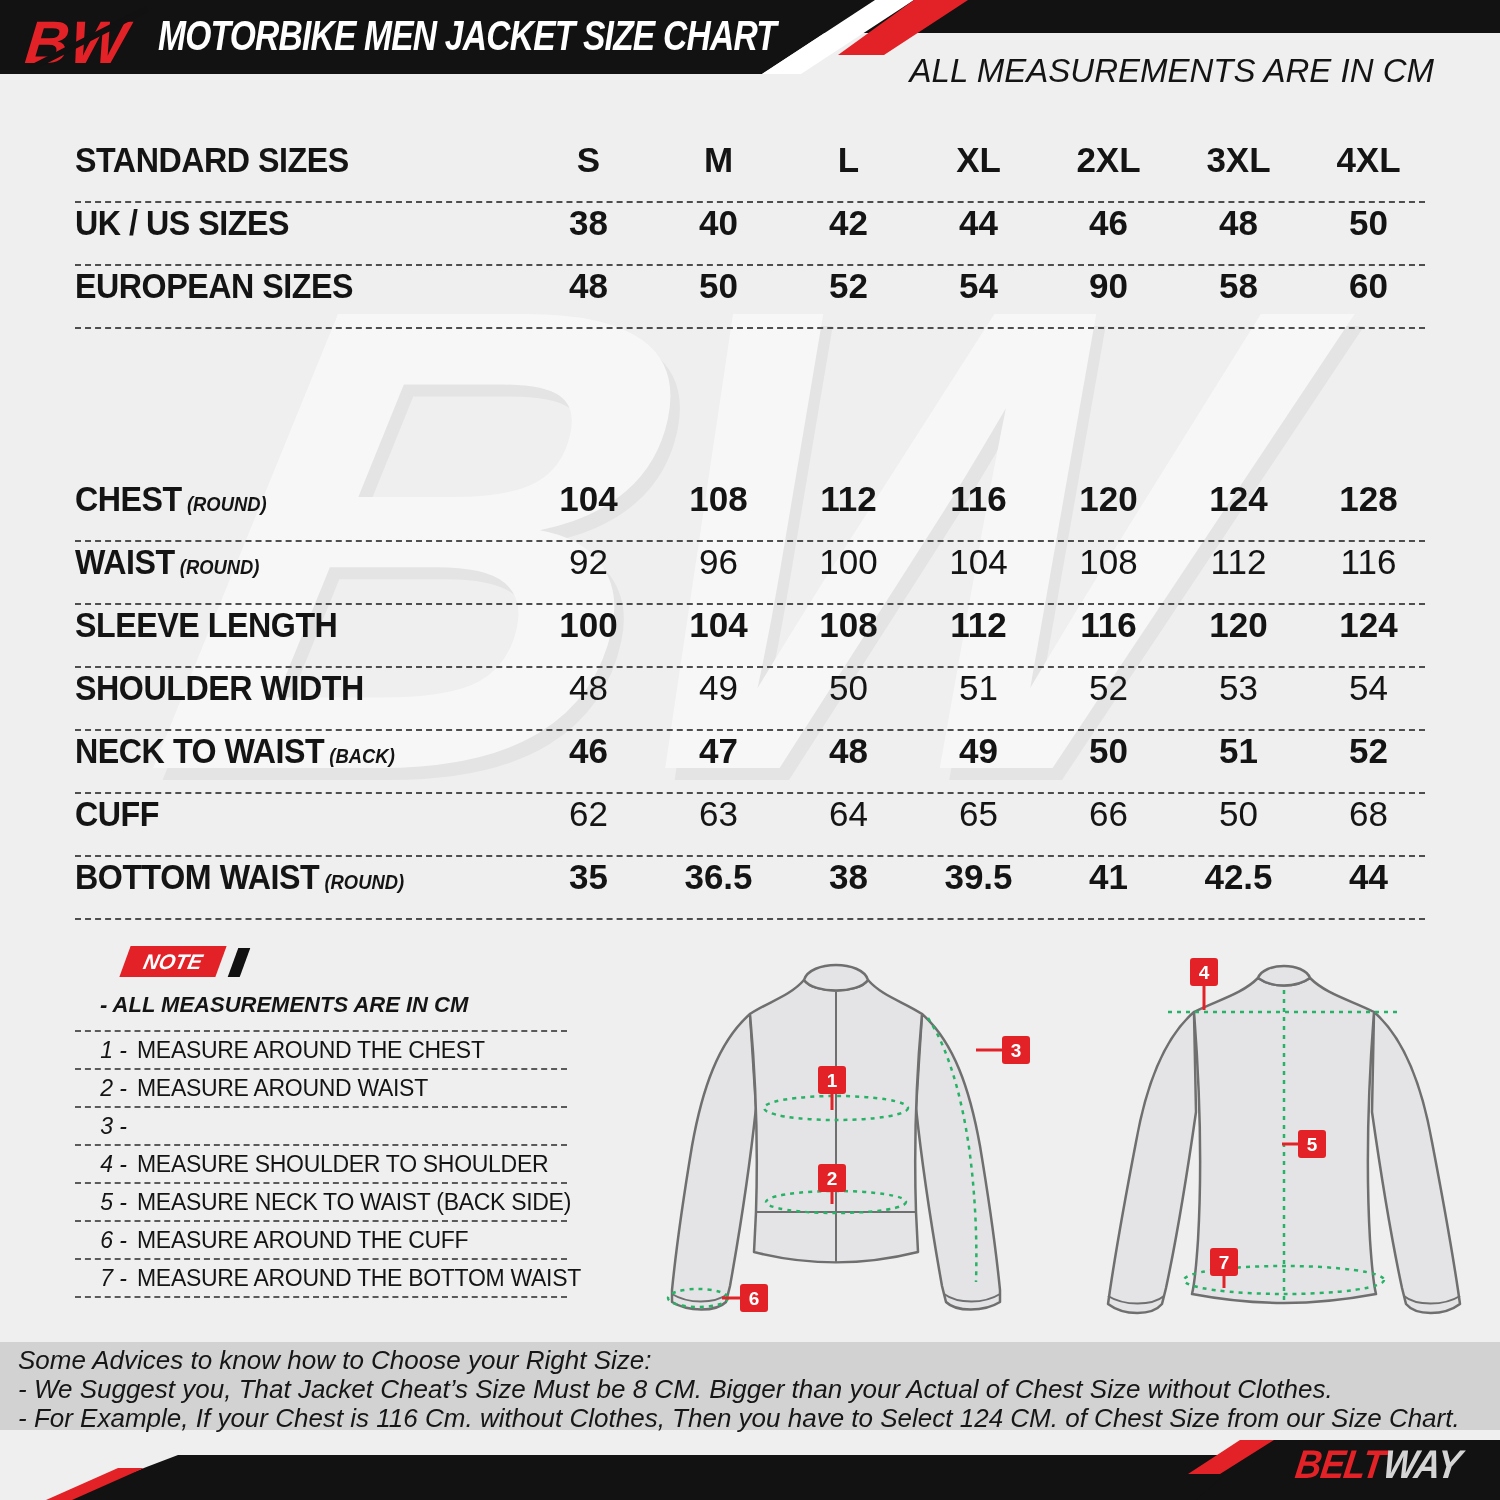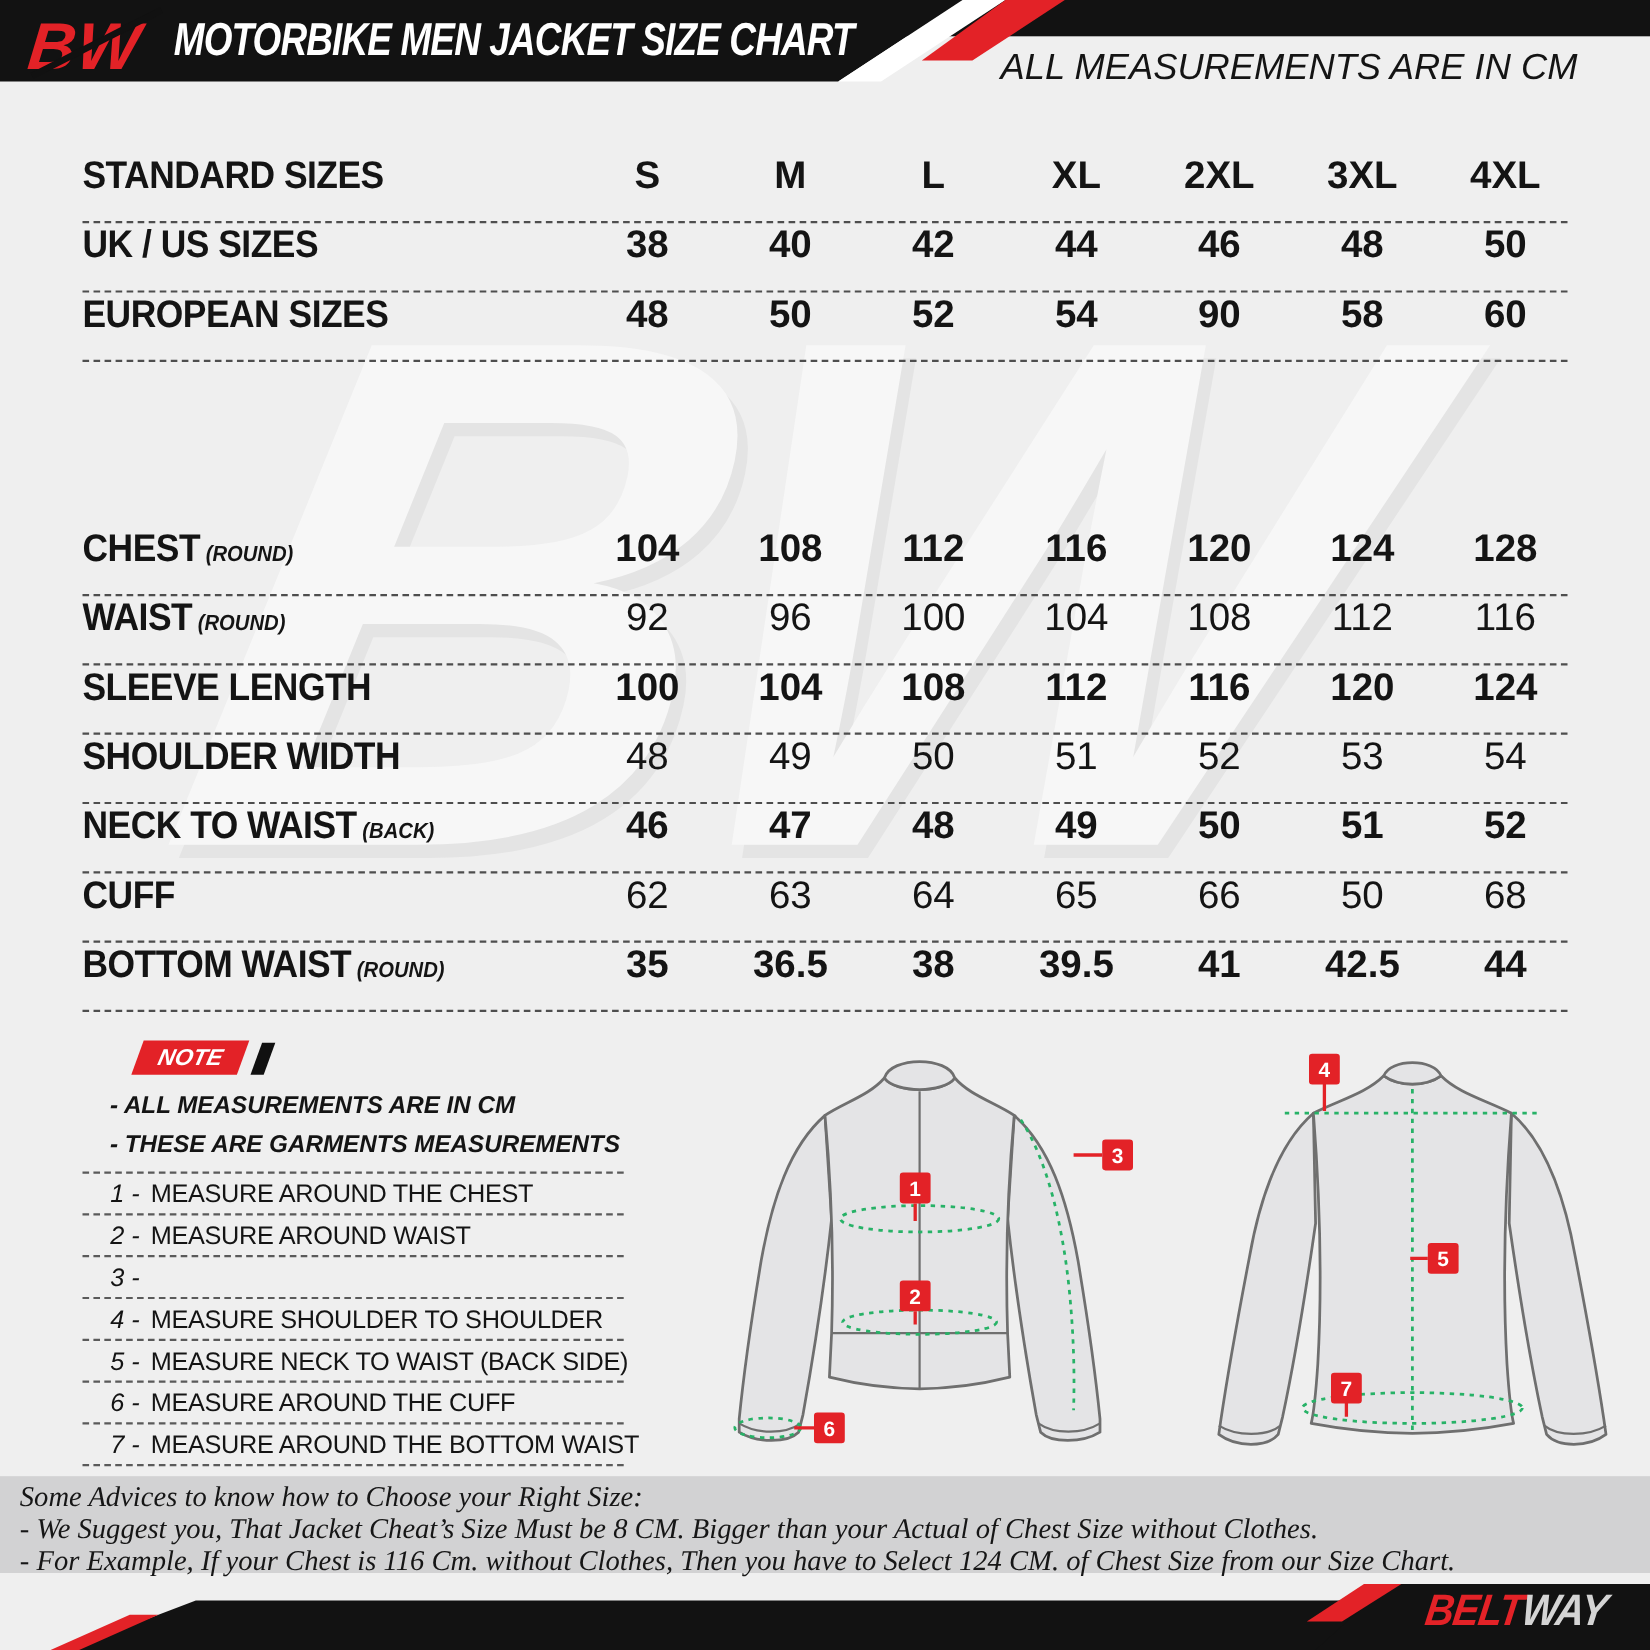--- a/index.html
+++ b/index.html
@@ -9,21 +9,21 @@
 
   
   .hdr-svg{position:absolute;left:0;top:0;z-index:1;}
   .brand-bw{position:absolute;left:26px;top:8px;z-index:3;font-style:italic;font-weight:900;
             font-size:60px;letter-spacing:1px;color:#e32227;transform:skewX(-6deg);}
   .bw-cut{position:absolute;left:22px;top:36px;width:132px;height:6px;background:#111;
           transform:rotate(-27deg);z-index:4;}
   .hdr-title{position:absolute;left:158px;top:12px;z-index:3;font-style:italic;font-weight:800;
              font-size:42px;letter-spacing:-1px;color:#ffffff;white-space:nowrap;
              transform:scaleX(0.8);transform-origin:left center;}
-  .hdr-sub{position:absolute;right:66px;top:42px;z-index:3;font-style:italic;font-weight:400;
+  .hdr-sub{position:absolute;right:66px;top:52px;z-index:3;font-style:italic;font-weight:400;
            font-size:33px;color:#141414;white-space:nowrap;}
 
   
   .watermark{position:absolute;left:190px;top:210px;z-index:0;font-style:italic;font-weight:900;
              font-size:660px;line-height:660px;letter-spacing:-30px;color:#f7f7f7;
              text-shadow:12px 12px 0 #e4e4e4;transform:skewX(-12deg);user-select:none;}
 
   
   .size-table{position:absolute;left:75px;top:140px;width:1350px;z-index:2;}
   .trow{display:flex;align-items:flex-start;height:61px;border-bottom:2px dashed #4e4e4e;gap:17px;}
@@ -50,21 +50,21 @@
 
   
   .front-jacket{position:absolute;left:618px;top:950px;z-index:2;}
   .back-jacket{position:absolute;left:1072px;top:950px;z-index:2;}
   .badge-num{font-family:"Liberation Sans",sans-serif;font-weight:700;font-size:19px;fill:#fff;}
 
   
   .advice{position:absolute;left:0;top:1342px;width:1500px;height:88px;background:#d2d2d3;
           z-index:2;padding:0;}
   .advice-line{font-style:italic;font-size:26px;line-height:29px;padding-left:18px;
-               white-space:nowrap;color:#161616;font-family:Liberation Serif, serif;}
+               white-space:nowrap;color:#161616;}
   .advice-line:first-child{padding-top:4px;}
 
   
   .ftr-svg{position:absolute;left:0;top:1428px;z-index:3;}
   .brand-beltway{position:absolute;left:1296px;top:1442px;z-index:4;font-style:italic;
                  font-weight:900;font-size:40px;letter-spacing:-1px;transform:skewX(-8deg) scaleX(0.9);
                  transform-origin:left center;white-space:nowrap;}
   .belt{color:#e32227;} .way{color:#d4d4d4;}
 </style>
 </head>
@@ -189,21 +189,20 @@
       </div>
     </div>
 
   <div class="note">
     <div class="note-badge">
       <span class="note-badge-label">NOTE</span>
     </div>
     <div class="note-badge-cut"></div>
     <div class="note-bullets">
       <div class="nbullet">-  ALL MEASUREMENTS ARE IN CM</div>
-      <div class="nbullet">-  THESE ARE GARMENTS MEASUREMENTS</div>
     </div>
     <div>
         <div class="nitem">
           <span class="nprefix">1 -</span>
           <span class="ntext">MEASURE AROUND THE CHEST</span>
         </div>
         <div class="nitem">
           <span class="nprefix">2 -</span>
           <span class="ntext">MEASURE AROUND WAIST</span>
         </div>

